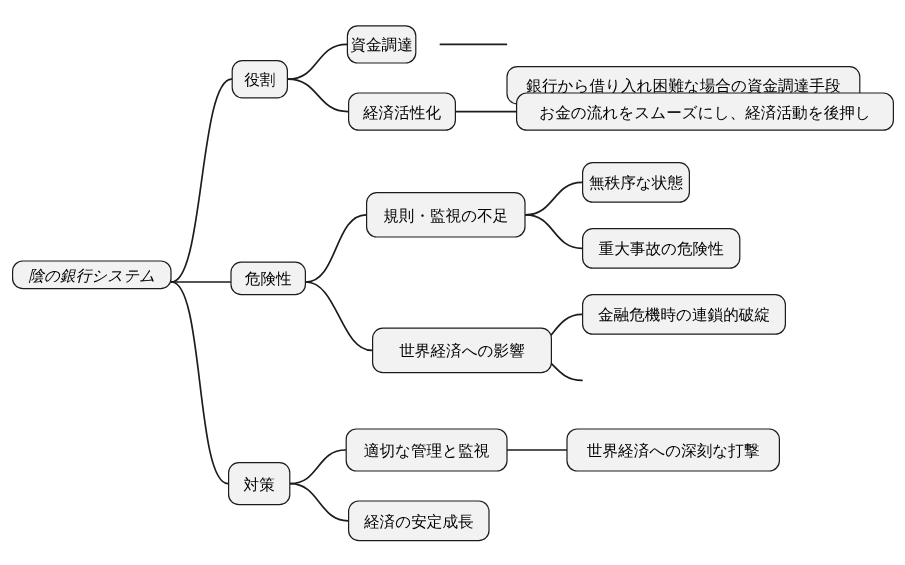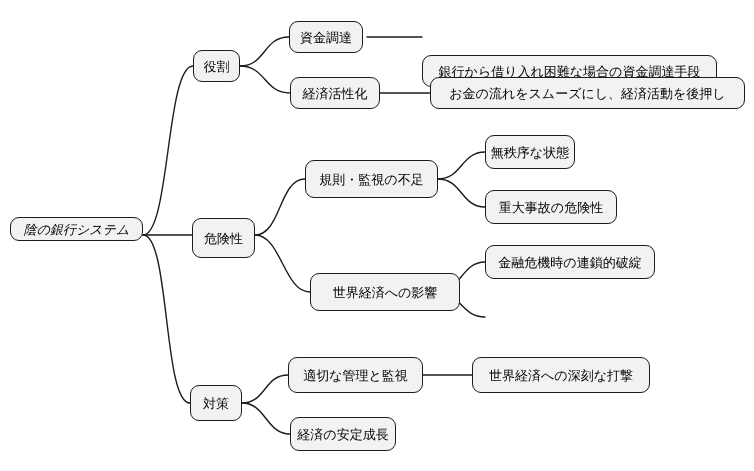--- a/index.html
+++ b/index.html
@@ -60,42 +60,42 @@
     <path class="edge" d="M437,292 C461,292 461,317 485,317"></path>
     <path class="edge" d="M242,403 C266,403 264,375 288,375"></path>
     <path class="edge" d="M242,403 C266,403 266,434 290,434"></path>
     <path class="edge" d="M423,375 L472,375"></path>
   </svg>
 
   <div class="node" style="left:10px; top:217px; width:133px; height:24px;font-style:italic;">陰の銀行システム</div>
 
   <div class="node" style="left:193px; top:50px; width:47px; height:32px;">役割</div>
 
-  <div class="node" style="left:289px; top:21px; width:74px; height:32px;">資金調達</div>
+  <div class="node" style="left:289px; top:21px; width:58px; height:32px;">資金調達</div>
 
   <div class="node" style="left:422px; top:21px; width:295px; height:32px;margin-top:34px;">銀行から借り入れ困難な場合の資金調達手段</div>
 
   <div class="node" style="left:290px; top:77px; width:90px; height:32px;">経済活性化</div>
 
   <div class="node" style="left:430px; top:77px; width:315px; height:32px;">お金の流れをスムーズにし、経済活動を後押し</div>
 
-  <div class="node" style="left:192px; top:218px; width:63px; height:40px;">危険性</div>
+  <div class="node" style="left:192px; top:218px; width:63px; height:28px;">危険性</div>
 
   <div class="node" style="left:305px; top:160px; width:133px; height:38px;">規則・監視の不足</div>
 
   <div class="node" style="left:485px; top:135px; width:90px; height:34px;">無秩序な状態</div>
 
   <div class="node" style="left:485px; top:190px; width:132px; height:34px;">重大事故の危険性</div>
 
   <div class="node" style="left:310px; top:273px; width:150px; height:38px;">世界経済への影響</div>
 
   <div class="node" style="left:485px; top:245px; width:170px; height:34px;">金融危機時の連鎖的破綻</div>
 
 
   <div class="node" style="left:190px; top:385px; width:52px; height:36px;">対策</div>
 
   <div class="node" style="left:288px; top:357px; width:135px; height:36px;">適切な管理と監視</div>
 
   <div class="node" style="left:472px; top:357px; width:178px; height:36px;">世界経済への深刻な打撃</div>
 
-  <div class="node" style="left:290px; top:417px; width:106px; height:34px;">経済の安定成長</div>
+  <div class="node" style="left:290px; top:417px; width:118px; height:34px;">経済の安定成長</div>
 
 </div>
 
 </body></html>

